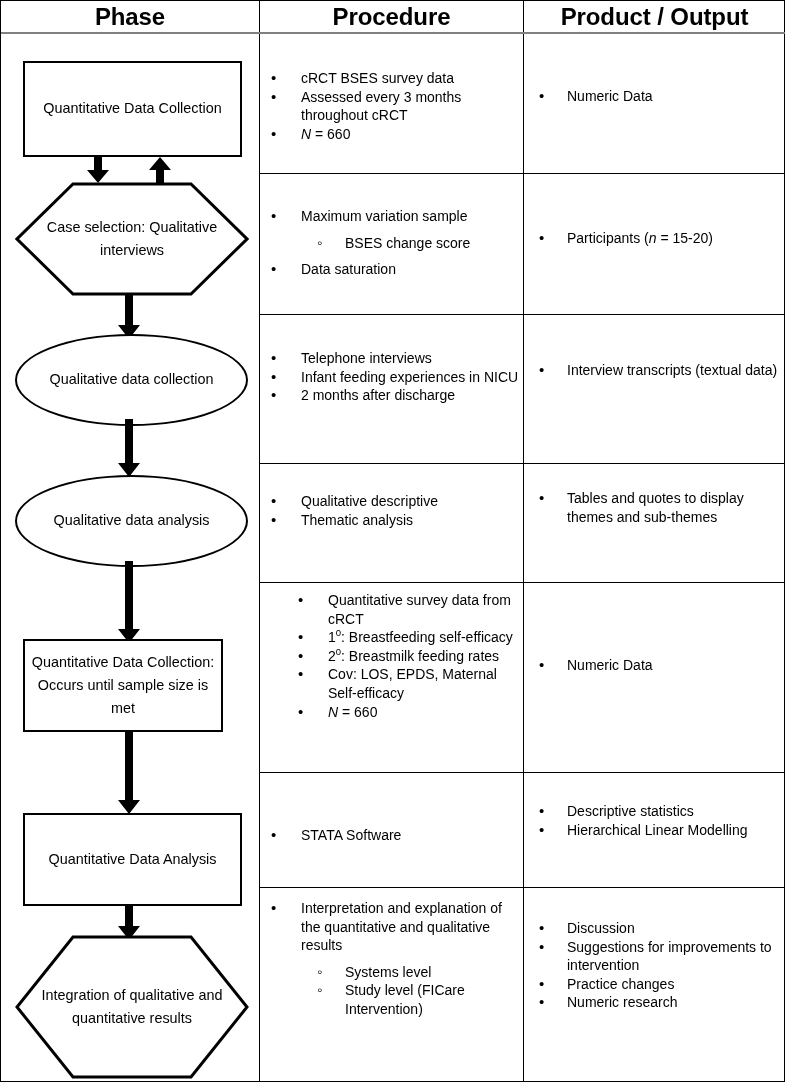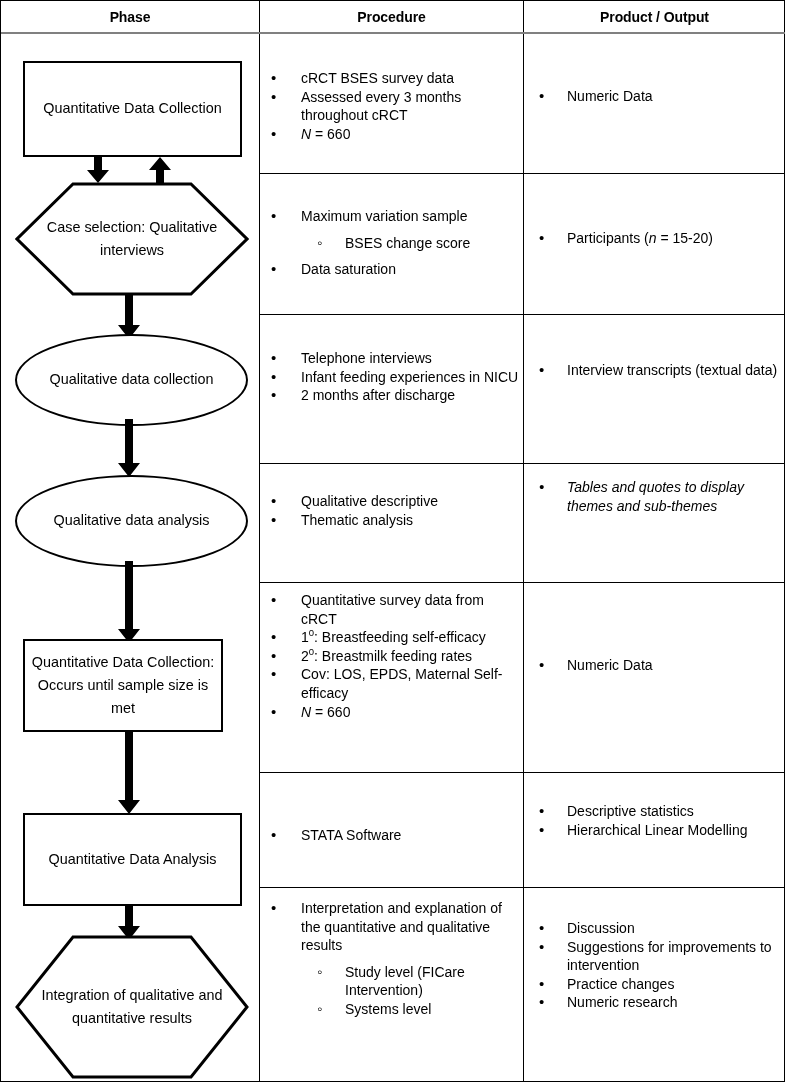--- a/index.html
+++ b/index.html
@@ -30,21 +30,21 @@
     left: 0; top: 0;
     width: 785px; height: 33px;
     display: flex;
     border-bottom: 2px solid #808080;
   }
   .hcell {
     display: flex;
     align-items: center;
     justify-content: center;
     font-weight: bold;
-    font-size: 14px;
+    font-size: 24px;
     letter-spacing: -0.1px;
   }
   .hcell.c1 { width: 258px; }
   .hcell.c2 { width: 264px; border-left: 1px solid #000; }
   .hcell.c3 { width: 262px; border-left: 1px solid #000; }
 
   
   .vrule {
     position: absolute;
     top: 33px;
@@ -291,27 +291,27 @@
       <li>Interview transcripts (textual data)</li>
     </ul>
   </div>
 
   <div class="cell col2" style="top:491px;">
     <ul class="bl">
       <li>Qualitative descriptive</li>
       <li>Thematic analysis</li>
     </ul>
   </div>
-  <div class="cell col3" style="top:477px;font-style:italic;">
+  <div class="cell col3" style="top:488px;">
     <ul class="bl col3">
       <li>Tables and quotes to display themes and sub-themes</li>
     </ul>
   </div>
 
-  <div class="cell col2" style="top:590px;">
+  <div class="cell col2" style="top:590px;padding-left:27px;">
     <ul class="bl">
       <li>Quantitative survey data from cRCT</li>
       <li><span>1</span><sup>0</sup><span>: Breastfeeding self-efficacy</span></li>
       <li><span>2</span><sup>0</sup><span>: Breastmilk feeding rates</span></li>
       <li>Cov: LOS, EPDS, Maternal Self-efficacy</li>
       <li><span class="it">N</span><span> = 660</span></li>
     </ul>
   </div>
   <div class="cell col3" style="top:655px;">
     <ul class="bl col3">
@@ -328,22 +328,22 @@
     <ul class="bl col3">
       <li>Descriptive statistics</li>
       <li>Hierarchical Linear Modelling</li>
     </ul>
   </div>
 
   <div class="cell col2" style="top:898px;">
     <ul class="bl">
       <li><span>Interpretation and explanation of the quantitative and qualitative results</span>
         <ul class="sub">
+          <li>Systems level</li>
           <li>Study level (FICare Intervention)</li>
-          <li>Systems level</li>
         </ul>
       </li>
     </ul>
   </div>
   <div class="cell col3" style="top:918px;">
     <ul class="bl col3">
       <li>Discussion</li>
       <li>Suggestions for improvements to intervention</li>
       <li>Practice changes</li>
       <li>Numeric research</li>

